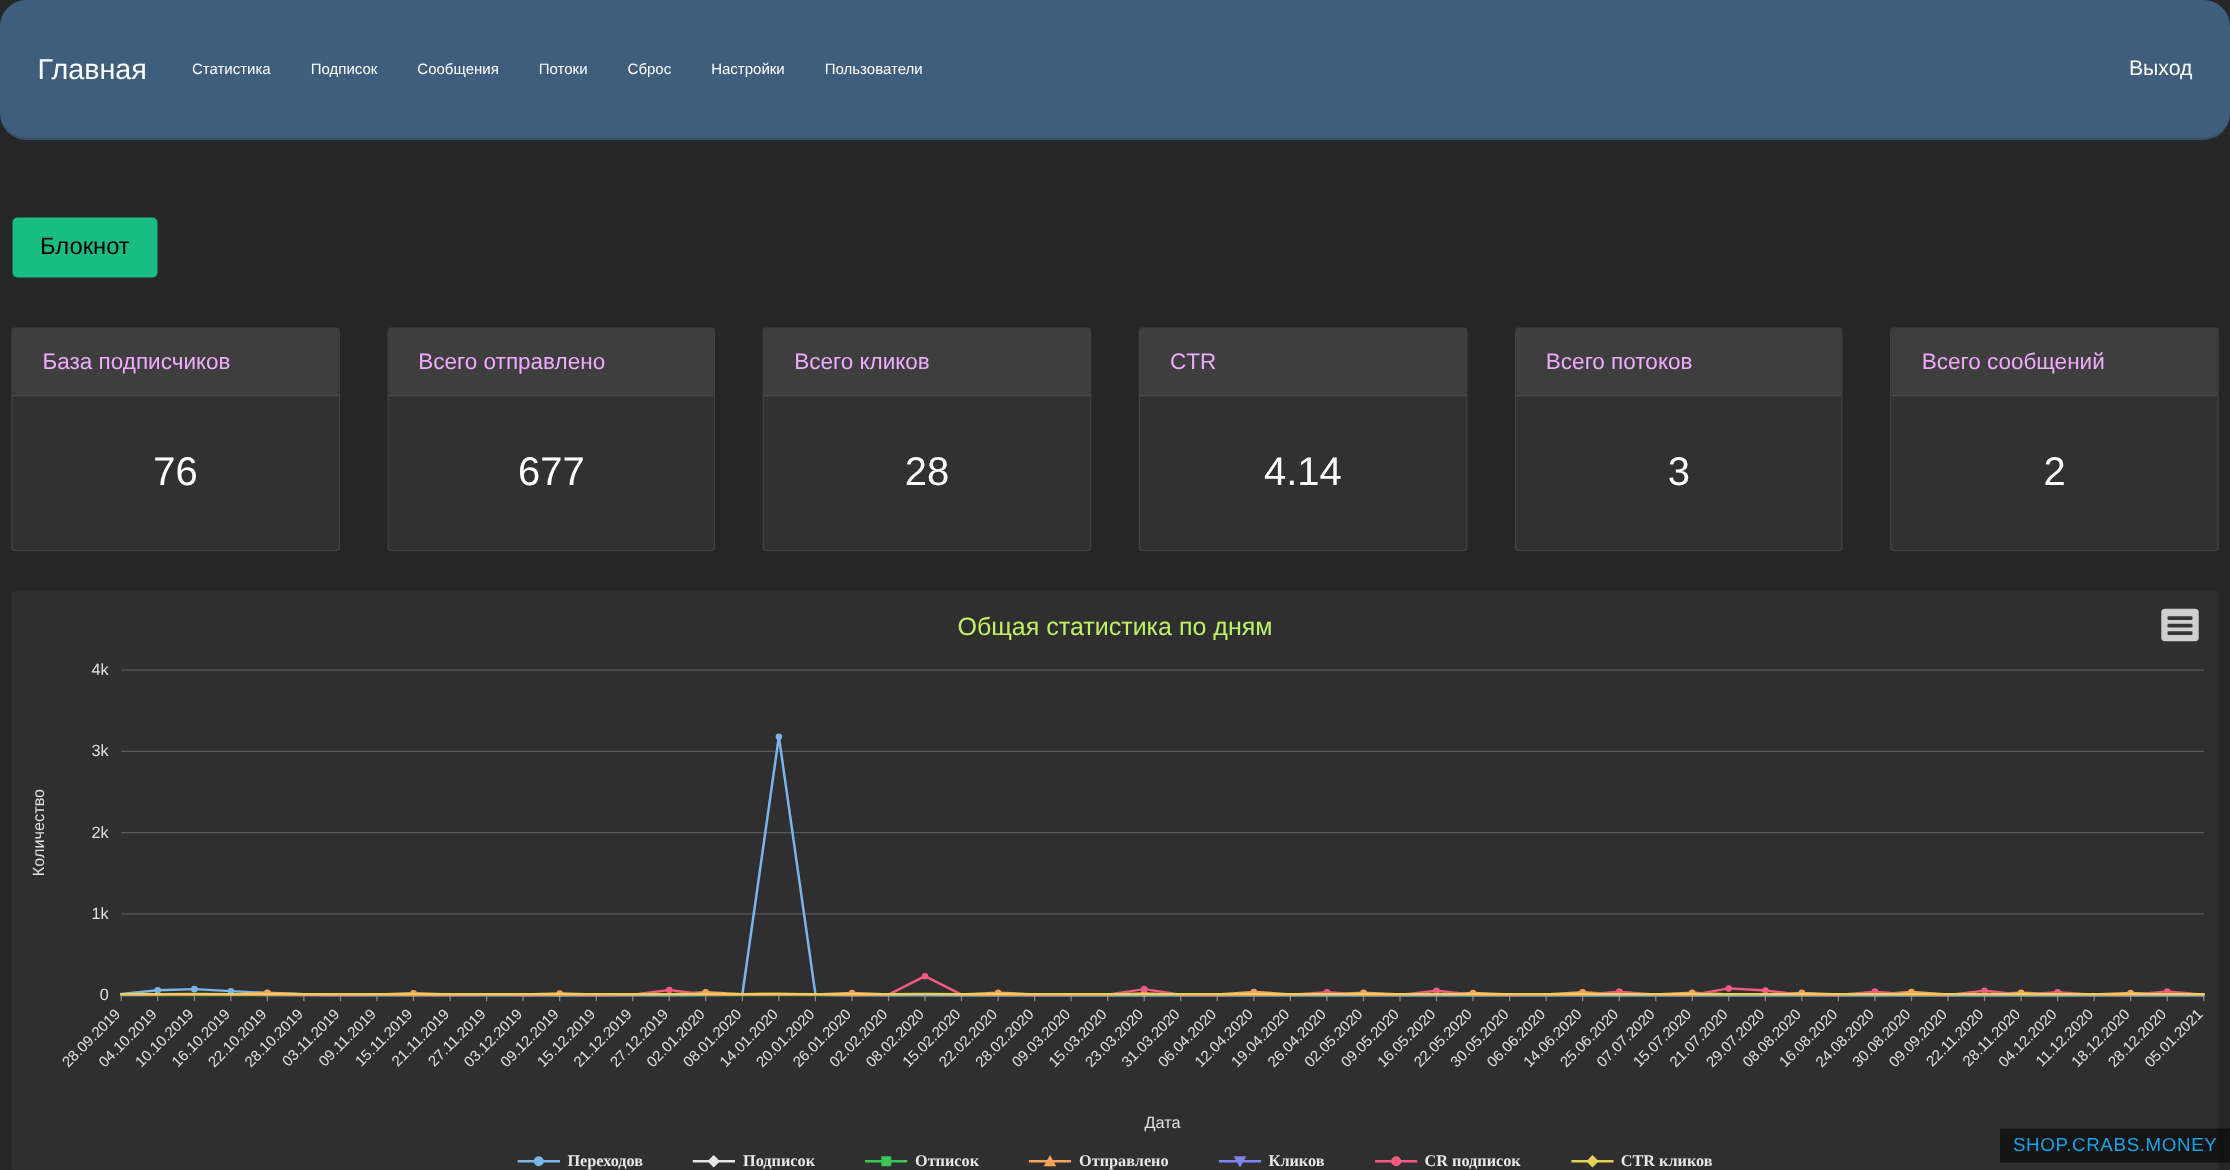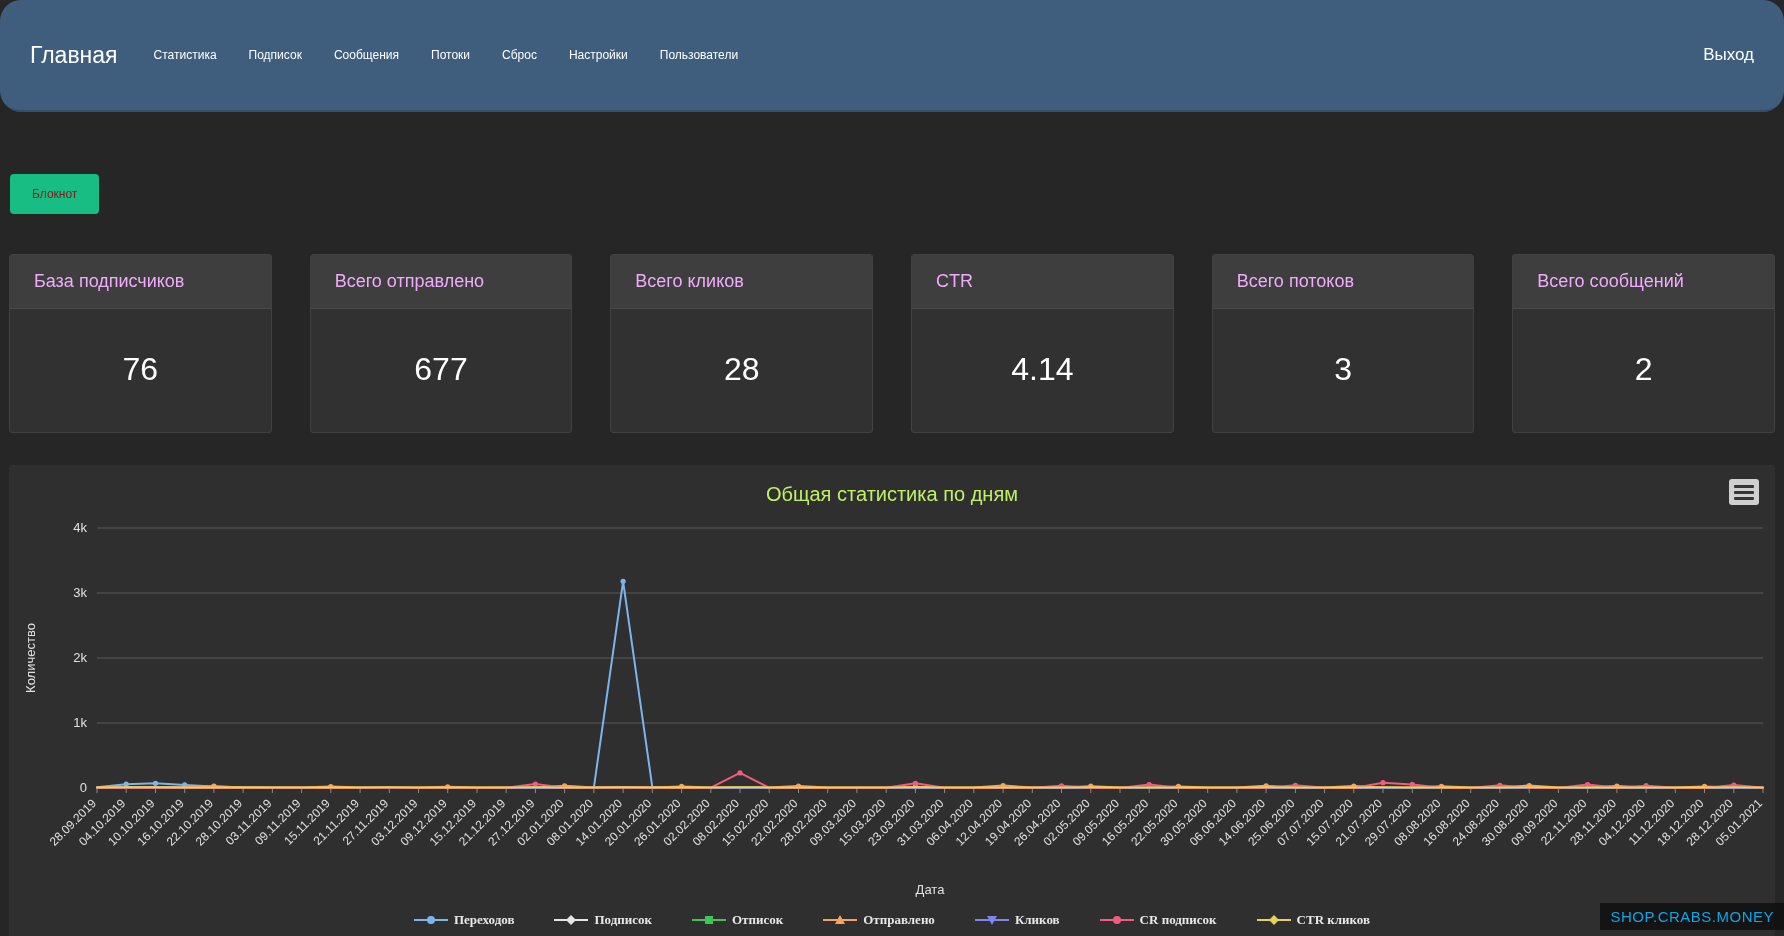--- a/index.html
+++ b/index.html
@@ -21,22 +21,22 @@
   }
   .brand { font-size:23px; color:#fff; margin-right:36px; cursor:pointer; }
   .nav-items { display:flex; gap:32px; align-items:center; }
   .nav-item { font-size:12px; color:#ffffff; cursor:pointer; white-space:nowrap;text-align:center; }
   .logout { margin-left:auto; font-size:17px; color:#fff; cursor:pointer; }
 
   
   .toolbar { padding:62px 10px 0; }
   .btn-notebook {
     display:inline-block; border:none; cursor:pointer;
-    background:#17bd82; color:#7f1d1d;
-    font-size:12px; font-family:inherit;
+    background:#17bd82; color:#000000;
+    font-size:19px; font-family:inherit;
     padding:13px 22px; border-radius:4px;
   }
 
   
   .stats-row { display:flex; gap:38px; padding:40px 9px 0; }
   .stat-card {
     flex:1; background:#313131;
     border:1px solid #414141; border-radius:3px;
     overflow:hidden;
   }

